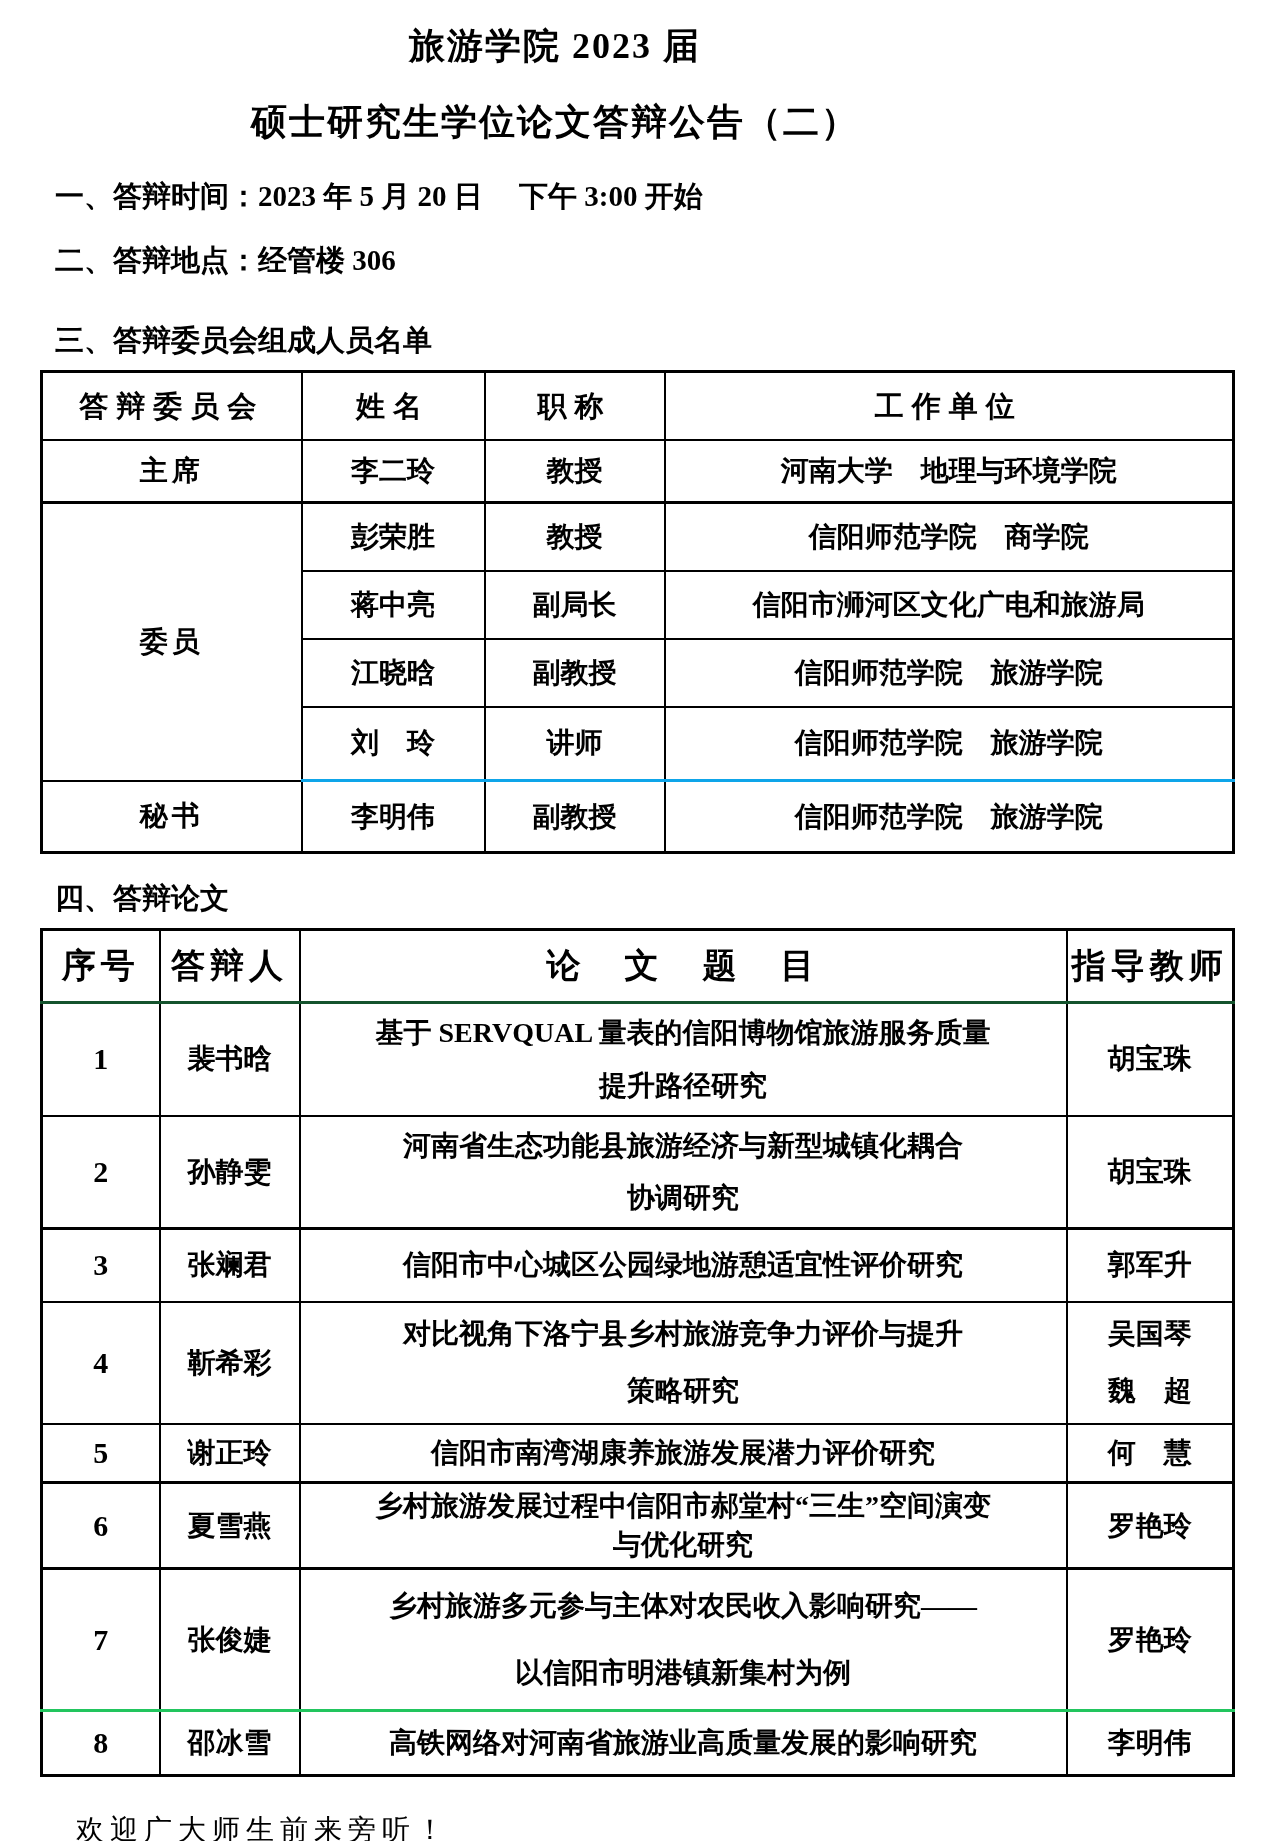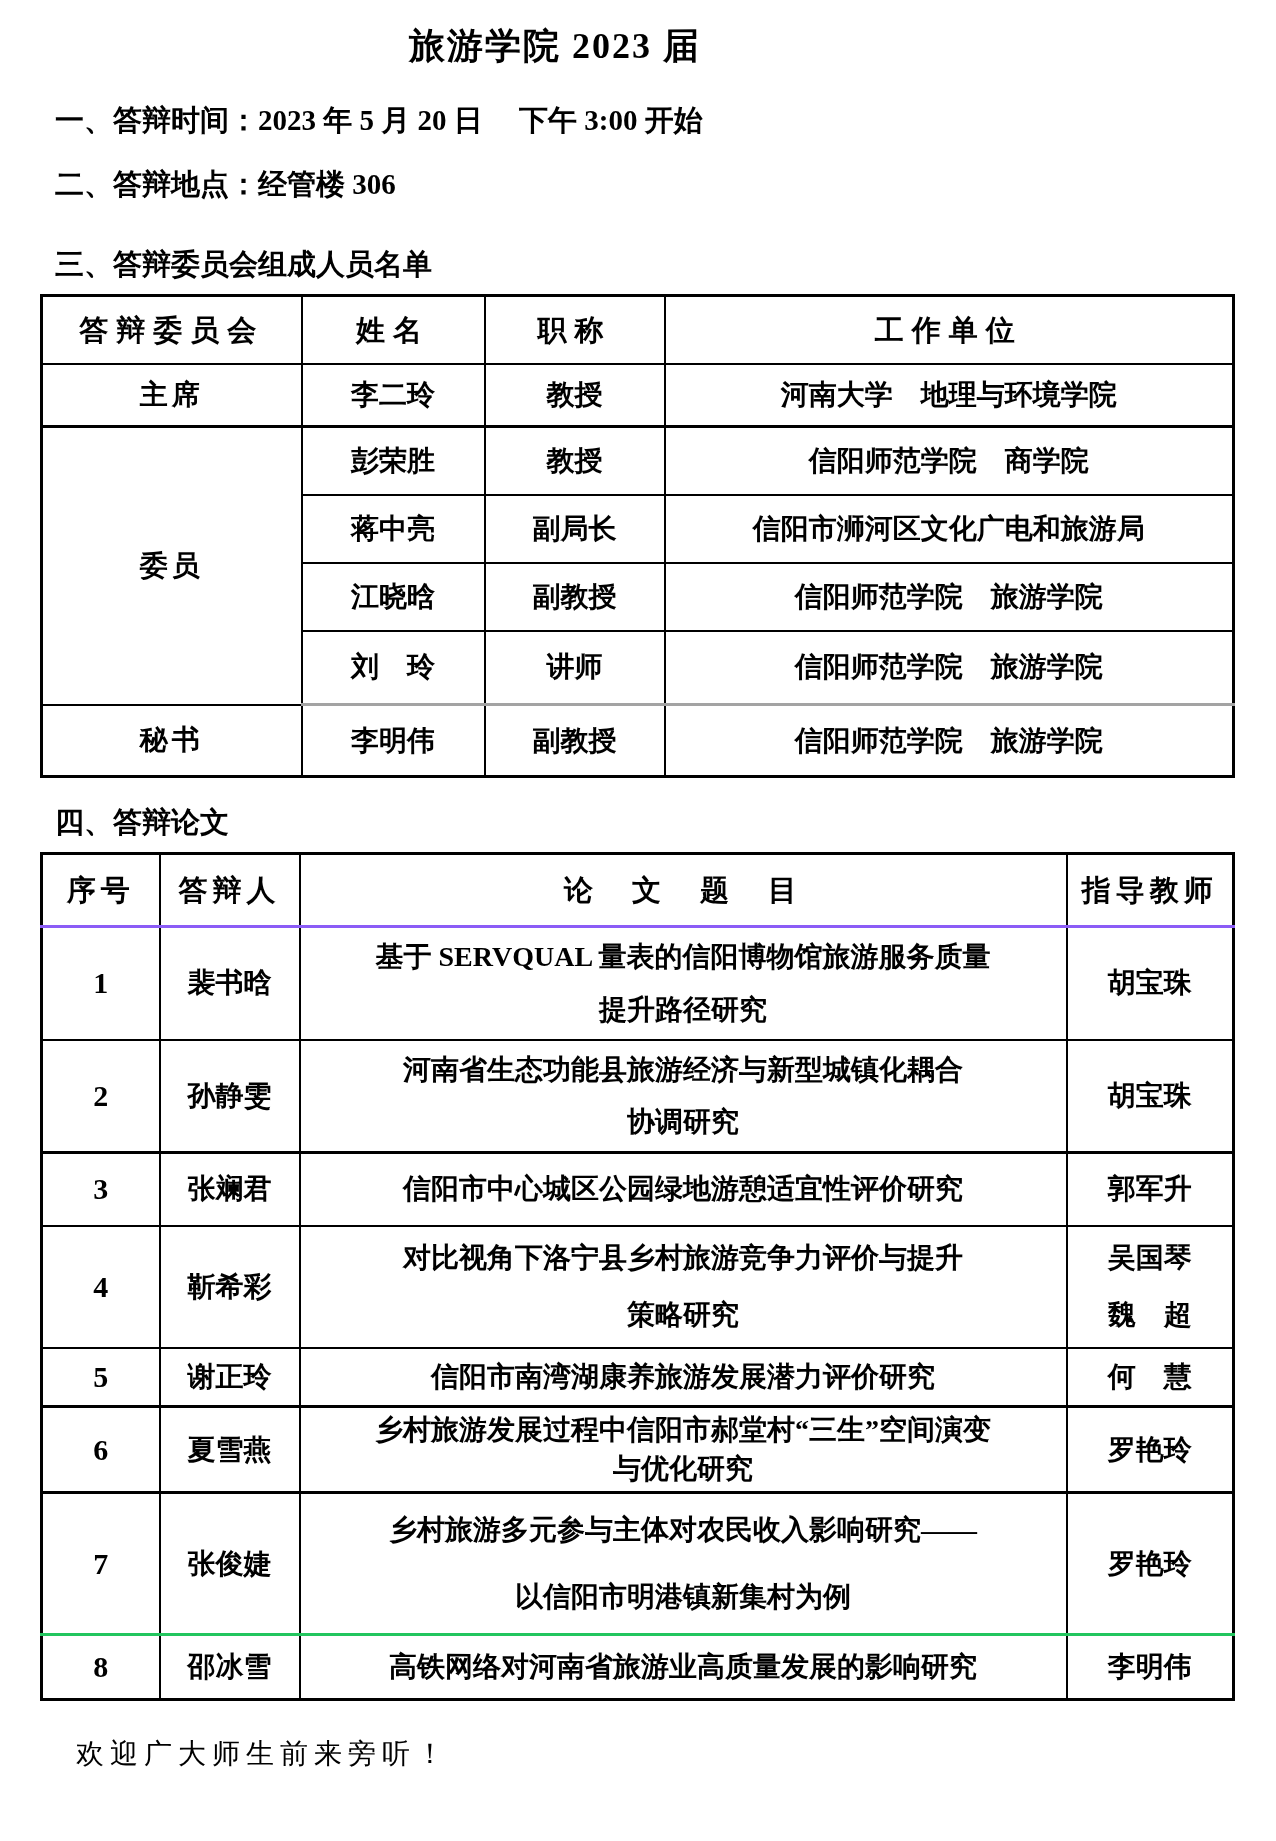--- a/index.html
+++ b/index.html
@@ -42,27 +42,27 @@
   }
   table.tbl td {
     border:2px solid #000;
     text-align:center; vertical-align:middle;
     font-size:28px; font-weight:700; line-height:34px;
     overflow:hidden;
   }
   .t1 tr.h td { height:68px; letter-spacing:8px; font-size:29px; }
   .t1 tr.chair td { height:63px; border-bottom:3px solid #000; }
   .t1 tr.m1 td, .t1 tr.m2 td, .t1 tr.m3 td { height:68px; }
-  .t1 tr.m4 td { height:74px; border-bottom:3px solid #a3a3a3;margin-left:44px; }
+  .t1 tr.m4 td { height:74px; border-bottom:3px solid #0ea5e9;margin-left:44px; }
   .t1 tr.sec td { height:72px; }
   .t1 td.role { letter-spacing:4px; }
   td.org { text-align:left; padding-left:0; }
 
   .t2 { margin-top:12px; }
-  .t2 tr.h td { height:73px; border-bottom:3px solid #8b5cf6; letter-spacing:5px; font-size:29px; }
+  .t2 tr.h td { height:73px; border-bottom:3px solid #14532d; letter-spacing:5px; font-size:34px; }
   .t2 tr.r1 td { height:113px; }
   .t2 tr.r2 td { height:113px; border-bottom:3px solid #000; }
   .t2 tr.r3 td { height:73px; }
   .t2 tr.r4 td { height:122px; }
   .t2 tr.r5 td { height:59px; border-bottom:3px solid #000; }
   .t2 tr.r6 td { height:86px; border-bottom:3px solid #000; }
   .t2 tr.r7 td { height:142px; border-bottom:3px solid #22c55e; }
   .t2 tr.r8 td { height:65px; }
   .t2 td.no { font-size:30px; }
 
@@ -81,20 +81,21 @@
     font-size:28px; font-weight:400; letter-spacing:6px;
   }
 </style>
 </head>
 <body>
 
 <div class="page">
 
   <div class="titlebox">
     <div class="doc-title t-line1">旅游学院 2023 届</div>
+    <div class="doc-title t-line2">硕士研究生学位论文答辩公告（二）</div>
   </div>
 
   <div class="sec-line sec-time">
     <span>一、答辩时间：</span><span class="val">2023 年 5 月 20 日　 下午 3:00 开始</span>
   </div>
 
   <div class="sec-line sec-place">
     <span>二、答辩地点：</span><span class="val">经管楼 306</span>
   </div>
 

